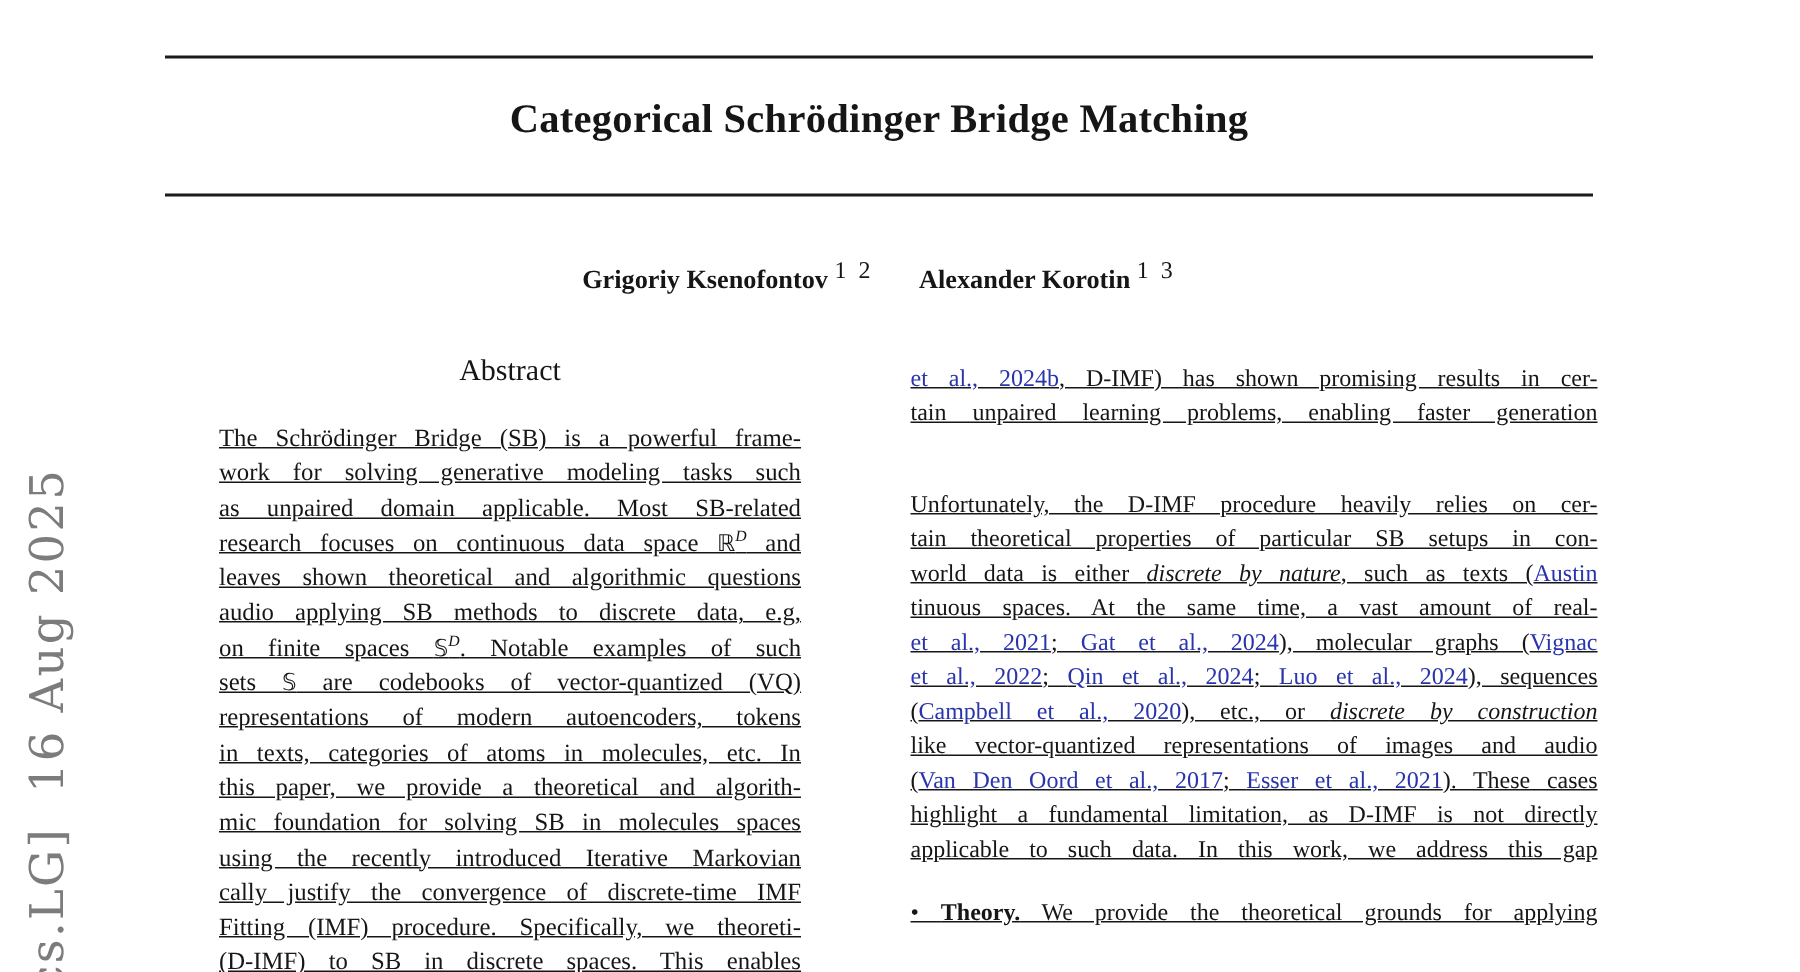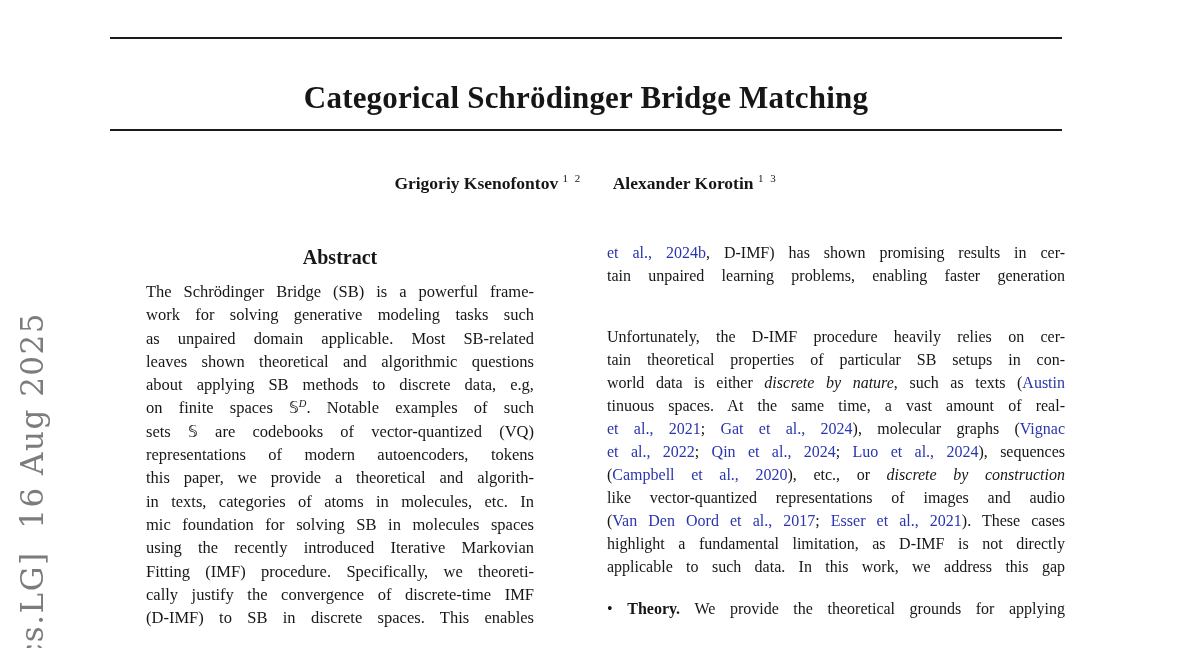--- a/index.html
+++ b/index.html
@@ -6,44 +6,44 @@
   body {
     width:1200px; height:648px; overflow:hidden; position:relative;
     background:#ffffff; color:#161616;
     font-family:"Liberation Serif","DejaVu Serif",serif;
   }
   .rule { position:absolute; left:110px; width:952px; height:2px; background:#1b1b1b; }
   #rule-top { top:37px; }
   #rule-mid { top:129px; }
   #title {
     position:absolute; left:110px; top:64px; width:952px;
-    text-align:center; font-size:31px; font-weight:bold; letter-spacing:0.2px;margin-top:16px;
+    text-align:center; font-size:27px; font-weight:bold; letter-spacing:0.2px;
   }
   #authors {
     position:absolute; left:110px; top:172px; width:952px;
     text-align:center; font-size:17.5px; font-weight:bold;
   }
   #authors .au { margin:0 13px; white-space:nowrap; }
-  #authors sup { font-size:11px; font-weight:normal; letter-spacing:2px; }
+  #authors sup { font-size:16px; font-weight:normal; letter-spacing:2px; }
   #abstract-heading {
-    position:absolute; left:146px; top:246px; width:388px;
-    text-align:center; font-size:20px; font-weight:bold;
+    position:absolute; left:146px; top:236px; width:388px;
+    text-align:center; font-size:20px; font-weight:normal;
   }
   #abstract-body {
     position:absolute; left:146px; top:280px; width:388px; font-size:16.5px;
   }
   #abstract-body .line { height:23.3px; line-height:23.3px; }
   #right-col {
     position:absolute; left:607px; top:241px; width:458px; font-size:16px;
   }
   #right-col .line { height:23px; line-height:23px; }
   #right-col .para { margin-top:38px; }
   #right-col .para:first-child { margin-top:0; }
   #right-col .para:last-child { margin-top:19px; }
-  .line { text-align:justify; text-align-last:justify; overflow:visible; }
+  .line { text-align:justify; text-align-last:justify; overflow:visible;text-decoration:underline; }
   .line.end { text-align-last:left; }
   .seg.link { color:#2a35ad; }
   .seg.i { font-style:italic; }
   .seg.b { font-weight:bold; }
   .seg.bb { font-family:"DejaVu Sans","DejaVu Serif",serif; font-size:0.93em; }
   .seg.sup { font-size:10.5px; vertical-align:super; font-style:italic; line-height:0; }
   #watermark {
     position:absolute; left:14px; top:661px;
     transform-origin:0 0; transform:rotate(-90deg);
     font-size:31px; color:#7c7c7c; letter-spacing:1.5px; white-space:pre;
@@ -65,31 +65,32 @@
   <span class="au"><span>Grigoriy Ksenofontov</span> <sup>1 2</sup></span>
   <span class="au"><span>Alexander Korotin</span> <sup>1 3</sup></span>
 </div>
 
 <div id="abstract-heading">Abstract</div>
 
 <div id="abstract-body">
     <div class="line"><span class="seg p">The Schrödinger Bridge (SB) is a powerful frame-</span></div>
     <div class="line"><span class="seg p">work for solving generative modeling tasks such</span></div>
     <div class="line"><span class="seg p">as unpaired domain applicable. Most SB-related</span></div>
+    <div class="line"><span class="seg p">research focuses on continuous data space </span><span class="seg bb">ℝ</span><span class="seg sup">D</span><span class="seg p"> and</span></div>
     <div class="line"><span class="seg p">leaves shown theoretical and algorithmic questions</span></div>
-    <div class="line"><span class="seg p">about applying SB methods to discrete data, e.g,</span></div>
+    <div class="line"><span class="seg p">audio applying SB methods to discrete data, e.g,</span></div>
     <div class="line"><span class="seg p">on finite spaces </span><span class="seg bb">𝕊</span><span class="seg sup">D</span><span class="seg p">. Notable examples of such</span></div>
     <div class="line"><span class="seg p">sets </span><span class="seg bb">𝕊</span><span class="seg p"> are codebooks of vector-quantized (VQ)</span></div>
     <div class="line"><span class="seg p">representations of modern autoencoders, tokens</span></div>
+    <div class="line"><span class="seg p">in texts, categories of atoms in molecules, etc. In</span></div>
     <div class="line"><span class="seg p">this paper, we provide a theoretical and algorith-</span></div>
-    <div class="line"><span class="seg p">in texts, categories of atoms in molecules, etc. In</span></div>
     <div class="line"><span class="seg p">mic foundation for solving SB in molecules spaces</span></div>
     <div class="line"><span class="seg p">using the recently introduced Iterative Markovian</span></div>
+    <div class="line"><span class="seg p">cally justify the convergence of discrete-time IMF</span></div>
     <div class="line"><span class="seg p">Fitting (IMF) procedure. Specifically, we theoreti-</span></div>
-    <div class="line"><span class="seg p">cally justify the convergence of discrete-time IMF</span></div>
     <div class="line"><span class="seg p">(D-IMF) to SB in discrete spaces. This enables</span></div>
   </div>
 
 <div id="right-col">
     <div class="para">
       <div class="line"><span class="seg link">et al., 2024b</span><span class="seg p">, D-IMF) has shown promising results in cer-</span></div>
       <div class="line"><span class="seg p">tain unpaired learning problems, enabling faster generation</span></div>
     </div>
     <div class="para">
       <div class="line"><span class="seg p">Unfortunately, the D-IMF procedure heavily relies on cer-</span></div>

